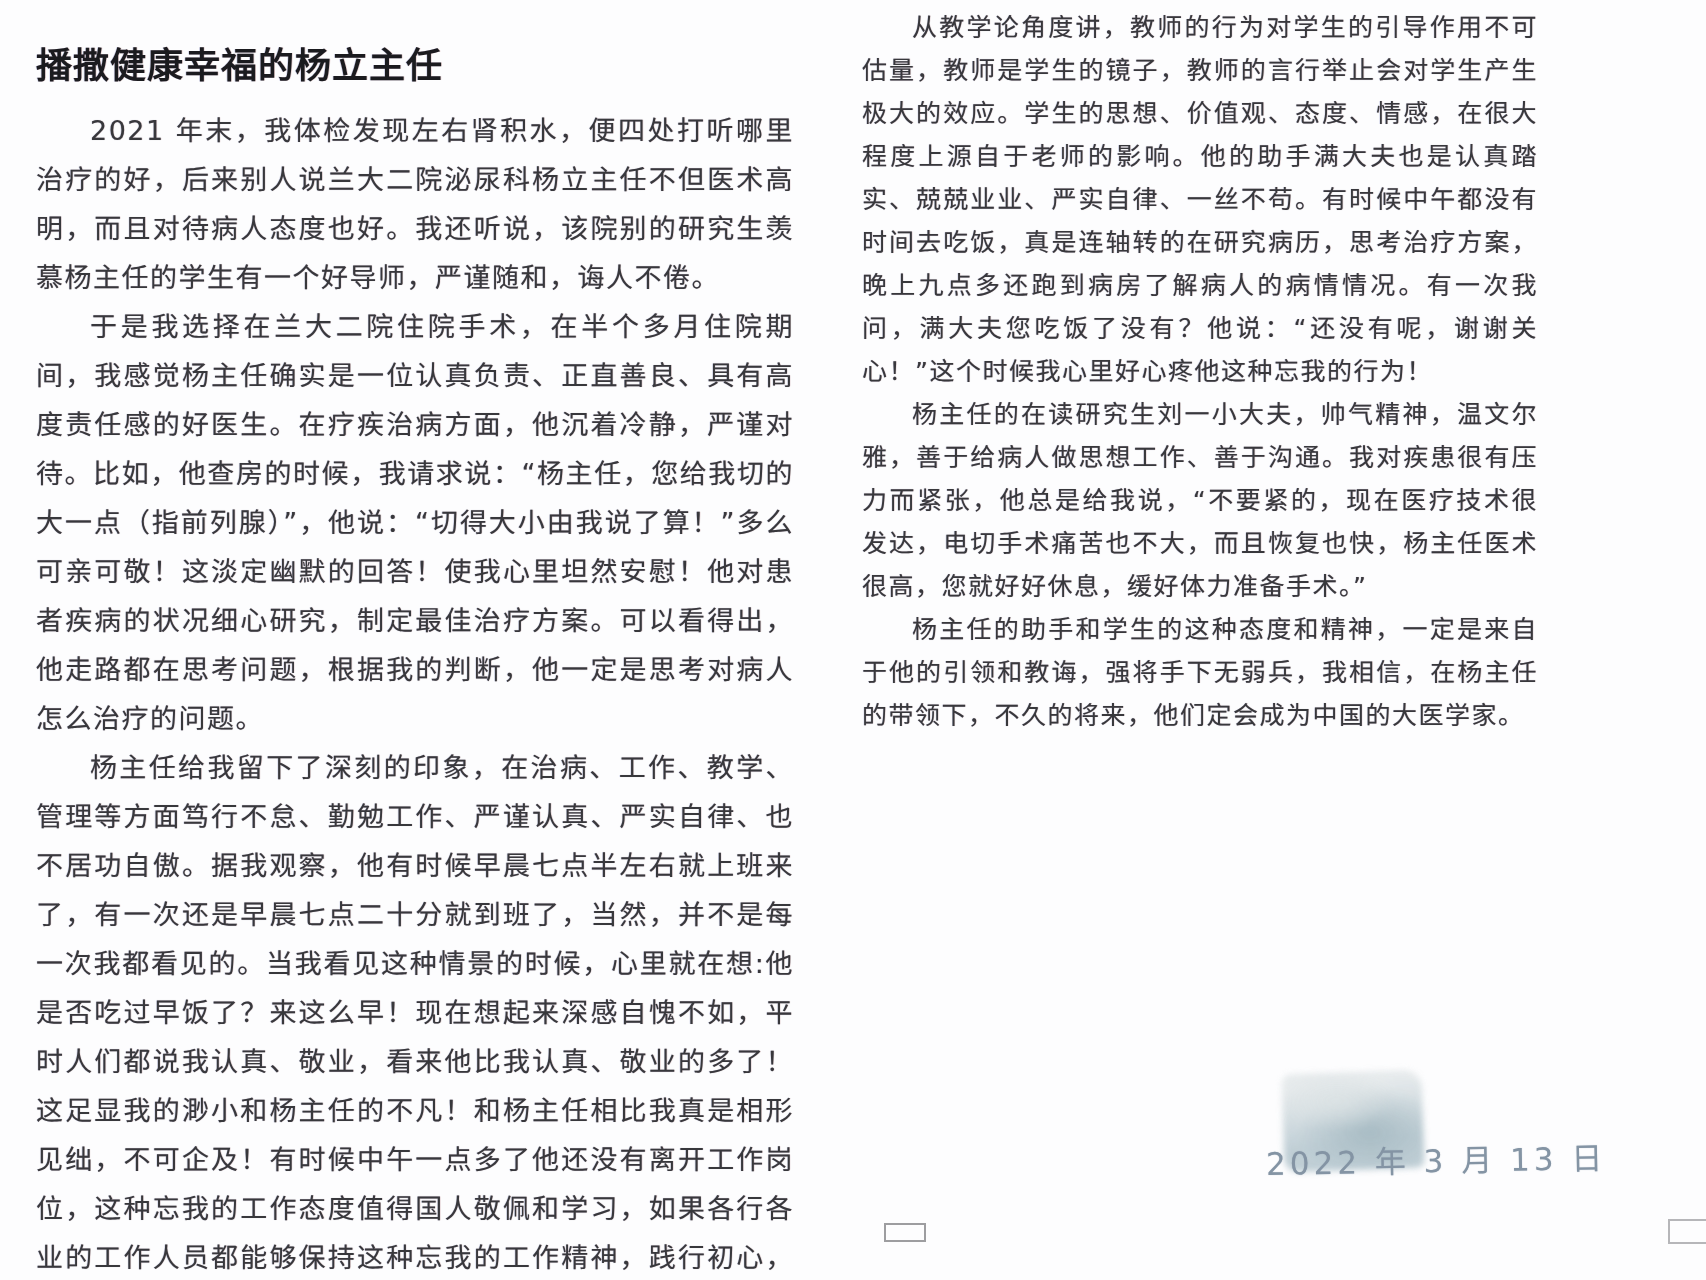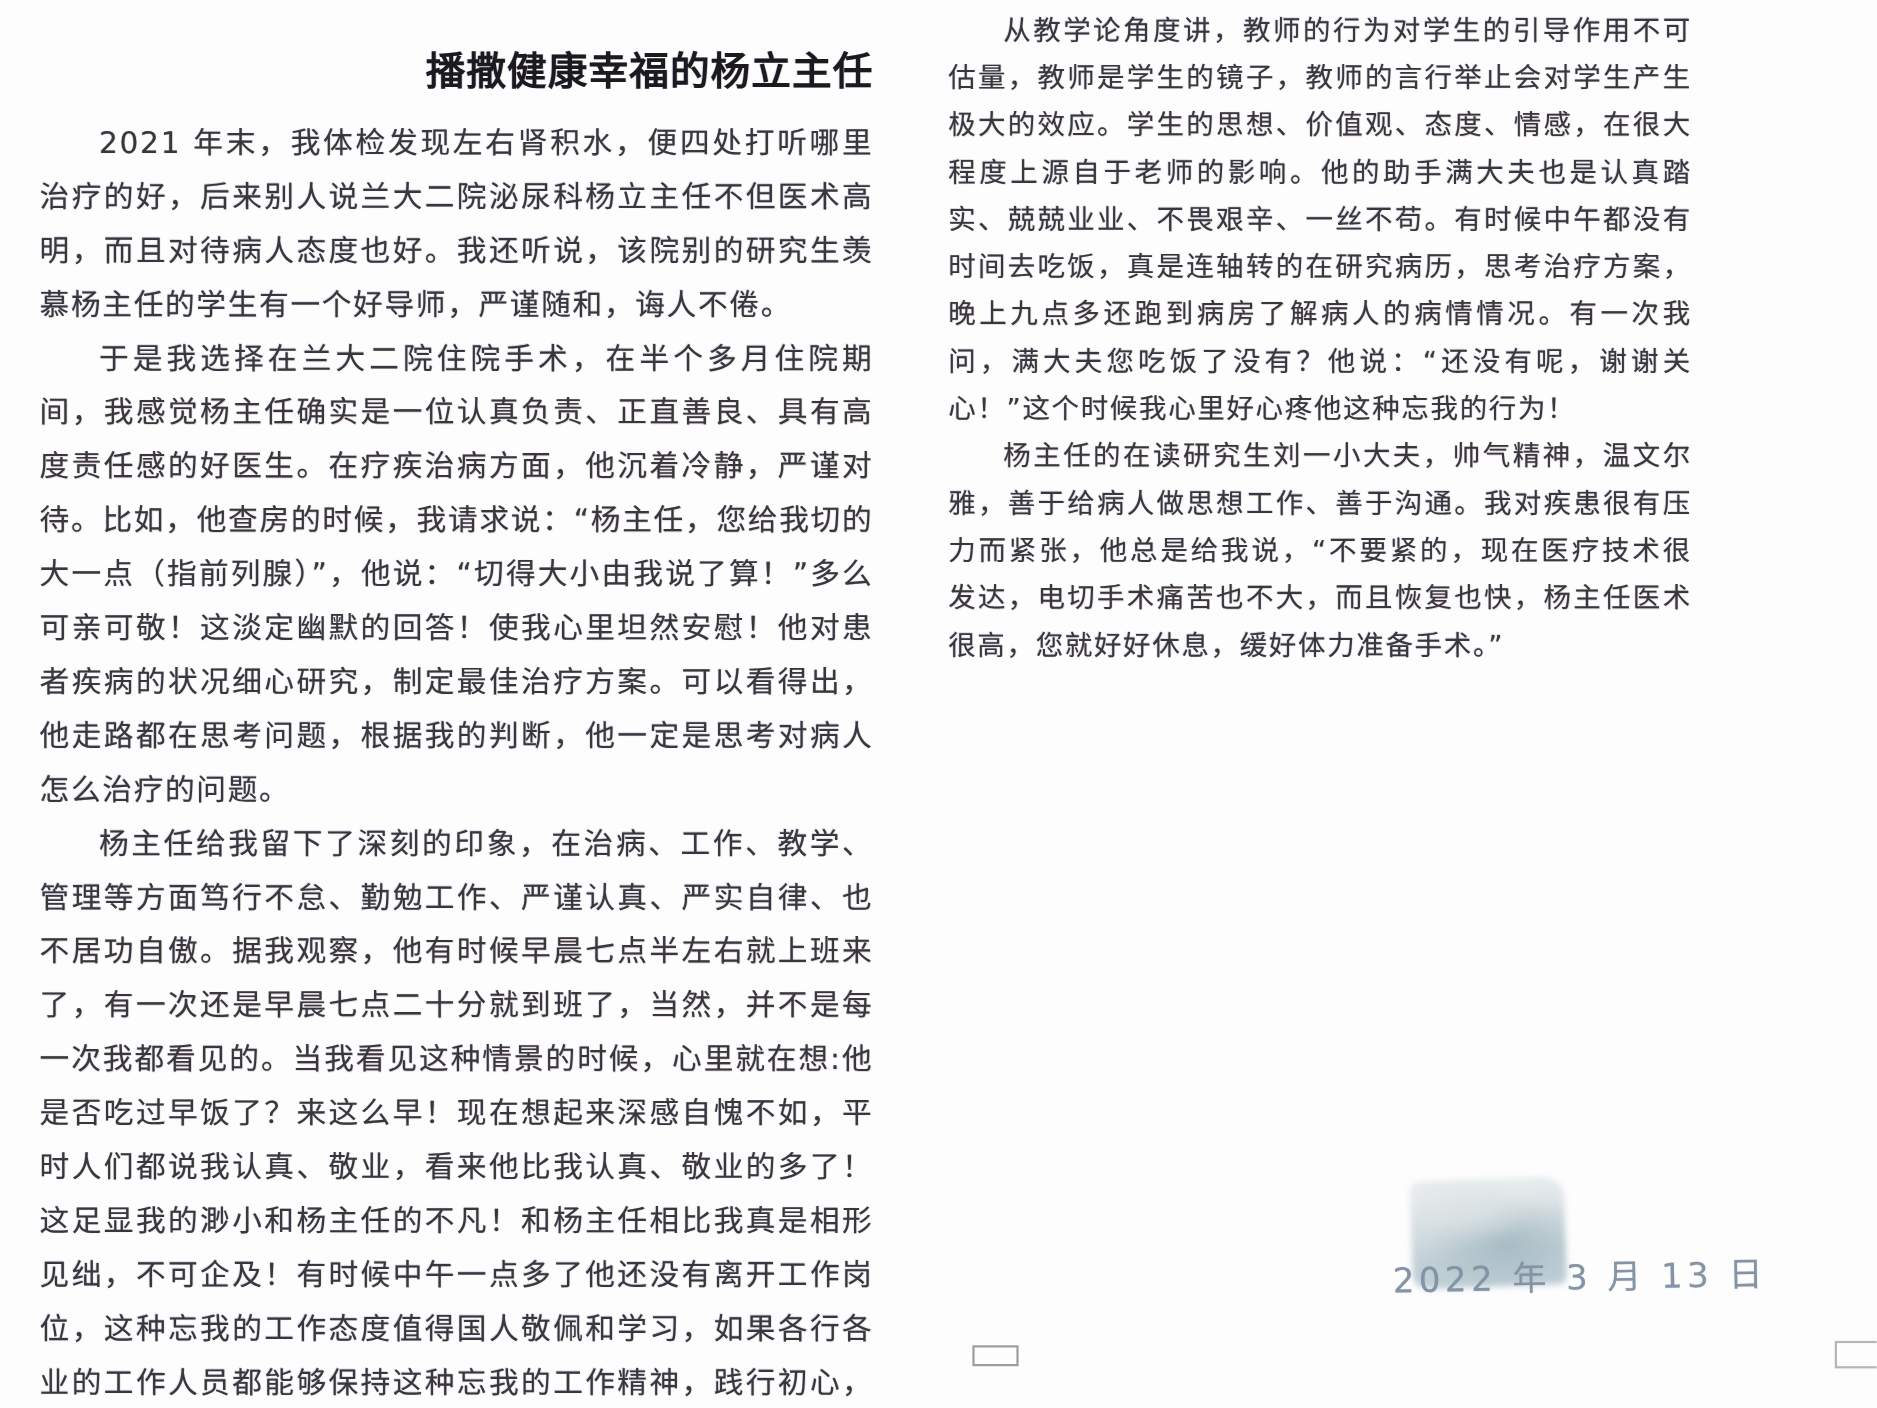--- a/index.html
+++ b/index.html
@@ -17,21 +17,21 @@
   }
   .page{ position:absolute; inset:0; }
 
   .col{ position:absolute; }
   .col-left{ left:36px; top:26px; width:758px; }
   .col-right{ left:862px; top:6px; width:676px; }
 
   .doc-title{
     font-size:36px;
     font-weight:bold;
-    text-align:right;
+    text-align:left;
     letter-spacing:1px;
     color:var(--title);
     margin:16px 0 16px 0;
     line-height:48px;
     text-shadow:0.7px 0 0 rgba(150,50,50,.22), -0.7px 0 0 rgba(50,60,160,.22);
   }
 
   .col p{
     margin:0;
     text-indent:2em;
@@ -84,22 +84,23 @@
     <h1 class="doc-title">播撒健康幸福的杨立主任</h1>
     <div>
         <p>2021 年末，我体检发现左右肾积水，便四处打听哪里治疗的好，后来别人说兰大二院泌尿科杨立主任不但医术高明，而且对待病人态度也好。我还听说，该院别的研究生羡慕杨主任的学生有一个好导师，严谨随和，诲人不倦。</p>
         <p>于是我选择在兰大二院住院手术，在半个多月住院期间，我感觉杨主任确实是一位认真负责、正直善良、具有高度责任感的好医生。在疗疾治病方面，他沉着冷静，严谨对待。比如，他查房的时候，我请求说：“杨主任，您给我切的大一点（指前列腺）”，他说：“切得大小由我说了算！”多么可亲可敬！这淡定幽默的回答！使我心里坦然安慰！他对患者疾病的状况细心研究，制定最佳治疗方案。可以看得出，他走路都在思考问题，根据我的判断，他一定是思考对病人怎么治疗的问题。</p>
         <p>杨主任给我留下了深刻的印象，在治病、工作、教学、管理等方面笃行不怠、勤勉工作、严谨认真、严实自律、也不居功自傲。据我观察，他有时候早晨七点半左右就上班来了，有一次还是早晨七点二十分就到班了，当然，并不是每一次我都看见的。当我看见这种情景的时候，心里就在想:他是否吃过早饭了？来这么早！现在想起来深感自愧不如，平时人们都说我认真、敬业，看来他比我认真、敬业的多了！这足显我的渺小和杨主任的不凡！和杨主任相比我真是相形见绌，不可企及！有时候中午一点多了他还没有离开工作岗位，这种忘我的工作态度值得国人敬佩和学习，如果各行各业的工作人员都能够保持这种忘我的工作精神，践行初心，中国梦就能够实现的更早。</p>
       </div>
   </div>
 
   <div class="col col-right">
     <div>
-        <p>从教学论角度讲，教师的行为对学生的引导作用不可估量，教师是学生的镜子，教师的言行举止会对学生产生极大的效应。学生的思想、价值观、态度、情感，在很大程度上源自于老师的影响。他的助手满大夫也是认真踏实、兢兢业业、不畏艰辛、一丝不苟。有时候中午都没有时间去吃饭，真是连轴转的在研究病历，思考治疗方案，晚上九点多还跑到病房了解病人的病情情况。有一次我问，满大夫您吃饭了没有？他说：“还没有呢，谢谢关心！”这个时候我心里好心疼他这种忘我的行为！</p>
+        <p>从教学论角度讲，教师的行为对学生的引导作用不可估量，教师是学生的镜子，教师的言行举止会对学生产生极大的效应。学生的思想、价值观、态度、情感，在很大程度上源自于老师的影响。他的助手满大夫也是认真踏实、兢兢业业、严实自律、一丝不苟。有时候中午都没有时间去吃饭，真是连轴转的在研究病历，思考治疗方案，晚上九点多还跑到病房了解病人的病情情况。有一次我问，满大夫您吃饭了没有？他说：“还没有呢，谢谢关心！”这个时候我心里好心疼他这种忘我的行为！</p>
         <p>杨主任的在读研究生刘一小大夫，帅气精神，温文尔雅，善于给病人做思想工作、善于沟通。我对疾患很有压力而紧张，他总是给我说，“不要紧的，现在医疗技术很发达，电切手术痛苦也不大，而且恢复也快，杨主任医术很高，您就好好休息，缓好体力准备手术。”</p>
+        <p>杨主任的助手和学生的这种态度和精神，一定是来自于他的引领和教诲，强将手下无弱兵，我相信，在杨主任的带领下，不久的将来，他们定会成为中国的大医学家。</p>
       </div>
   </div>
 
   <div class="ink-stamp"></div>
 
   <div class="date-line">2022 年 3 月 13 日</div>
 
   <div class="artifact-box left"></div>
 
   <div class="artifact-box right"></div>

